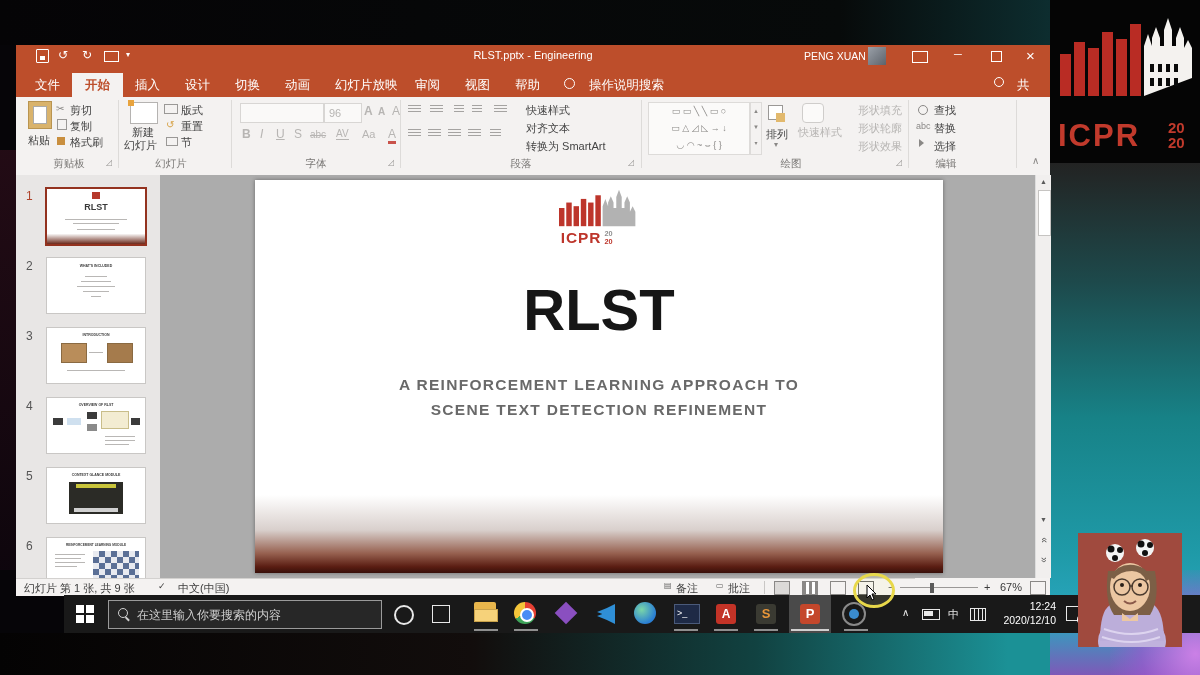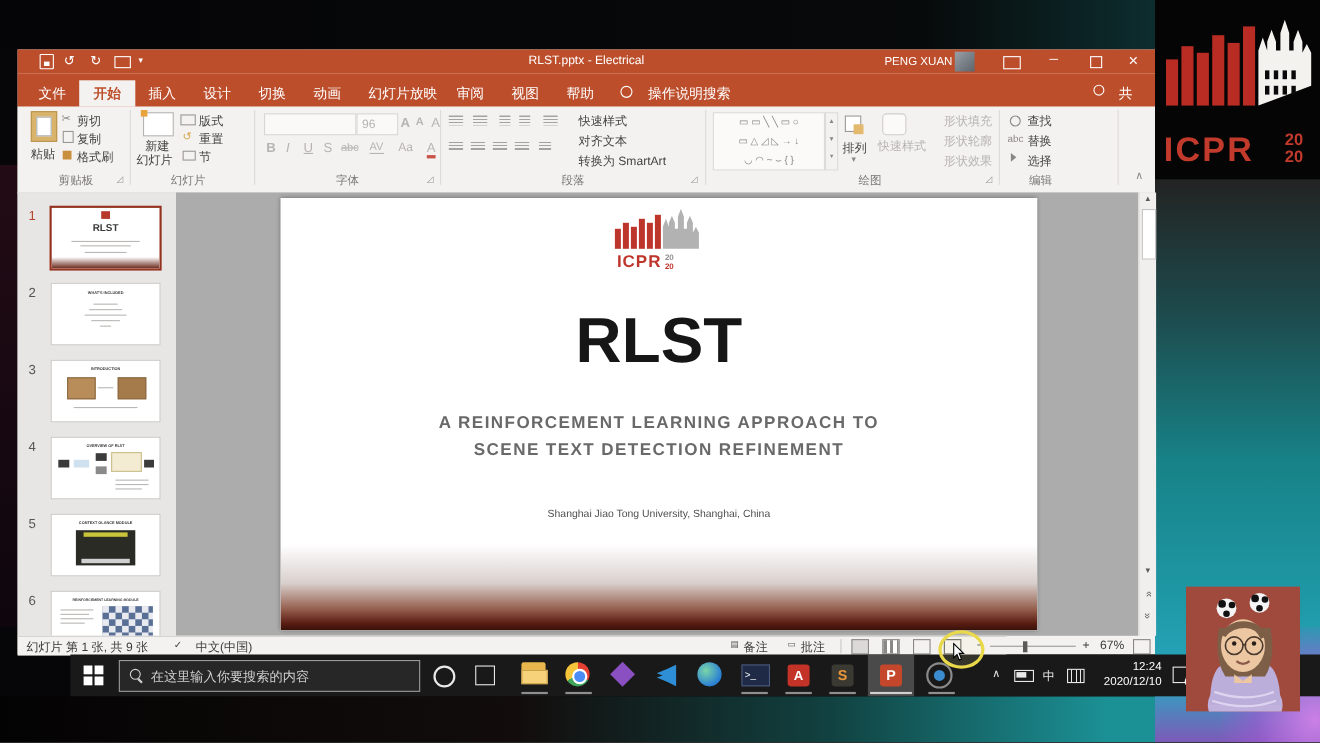--- a/index.html
+++ b/index.html
@@ -83,21 +83,21 @@
   <div class="a" id="ppt">
 
     <div class="a" id="titlebar">
       <div class="a" style="left:20px;top:4px;width:11px;height:12px;border:1.5px solid #fff;border-radius:1px">
           <div style="width:5px;height:4px;background:#fff;margin:6px auto 0"></div>
         </div>
       <span class="a" style="left:42px;top:3px;font-size:12px">↺</span>
       <span class="a" style="left:66px;top:3px;font-size:12px">↻</span>
       <div class="a" style="left:88px;top:6px;width:13px;height:9px;border:1.5px solid #fff"></div>
       <span class="a" style="left:110px;top:5px;font-size:8px">▾</span>
-      <span class="a" style="left:0;top:4px;width:1034px;text-align:center">RLST.pptx - Electrical</span>
+      <span class="a" style="left:0;top:4px;width:1034px;text-align:center">RLST.pptx - Engineering</span>
       <span class="a" style="left:788px;top:5px;font-size:10.5px">PENG XUAN</span>
       <div class="a" style="left:852px;top:2px;width:18px;height:18px;background:linear-gradient(135deg,#9aa0a8,#5d636b)"></div>
       <div class="a" style="left:896px;top:6px;width:14px;height:10px;border:1.5px solid #fff"></div>
       <span class="a" style="left:938px;top:3px">─</span>
       <div class="a" style="left:975px;top:6px;width:9px;height:9px;border:1.5px solid #fff"></div>
       <span class="a" style="left:1010px;top:2px;font-size:15px">×</span>
     </div>
 
     <div class="a" id="tabrow">
       <span class="tab" style="left:6px">文件</span>
@@ -291,21 +291,20 @@
               <rect x="46" y="8" width="6" height="34"></rect>
           </g>
           <path fill="#b2b2b2" d="M54 42 V20 l3-8 3 8 v-4 l3-7 3 7 v6 h3 v-12 l3-8 3 8 v12 h3 v-6 l3-7 3 7 v10 l3-6 3 6 v16 z"></path>
           <text x="8" y="60" font-size="17" font-weight="bold" fill="#bd352b" font-family="Liberation Sans,sans-serif" letter-spacing="1">ICPR</text>
           <text x="56" y="53" font-size="8" font-weight="bold" fill="#8f8f8f" font-family="Liberation Sans,sans-serif">20</text>
           <text x="56" y="62" font-size="8" font-weight="bold" fill="#bd352b" font-family="Liberation Sans,sans-serif">20</text>
         </svg>
         <div id="slide-title">RLST</div>
         <div class="sub" style="top:221px">SCENE TEXT DETECTION REFINEMENT</div>
         <div class="sub" style="top:196px">A REINFORCEMENT LEARNING APPROACH TO</div>
-        <div class="auth" style="top:282px">Shanghai Jiao Tong University, Shanghai, China</div>
         <div id="slide-grad"></div>
       </div>
     </div>
 
     <div class="a" id="vscroll">
       <div class="sbtn" style="top:0">▲</div>
       <div id="sthumb"></div>
       <div class="sbtn" style="top:338px">▼</div>
       <div class="sbtn" style="top:358px;transform:rotate(90deg);font-size:10px">«</div>
       <div class="sbtn" style="top:378px;transform:rotate(-90deg);font-size:10px">«</div>

